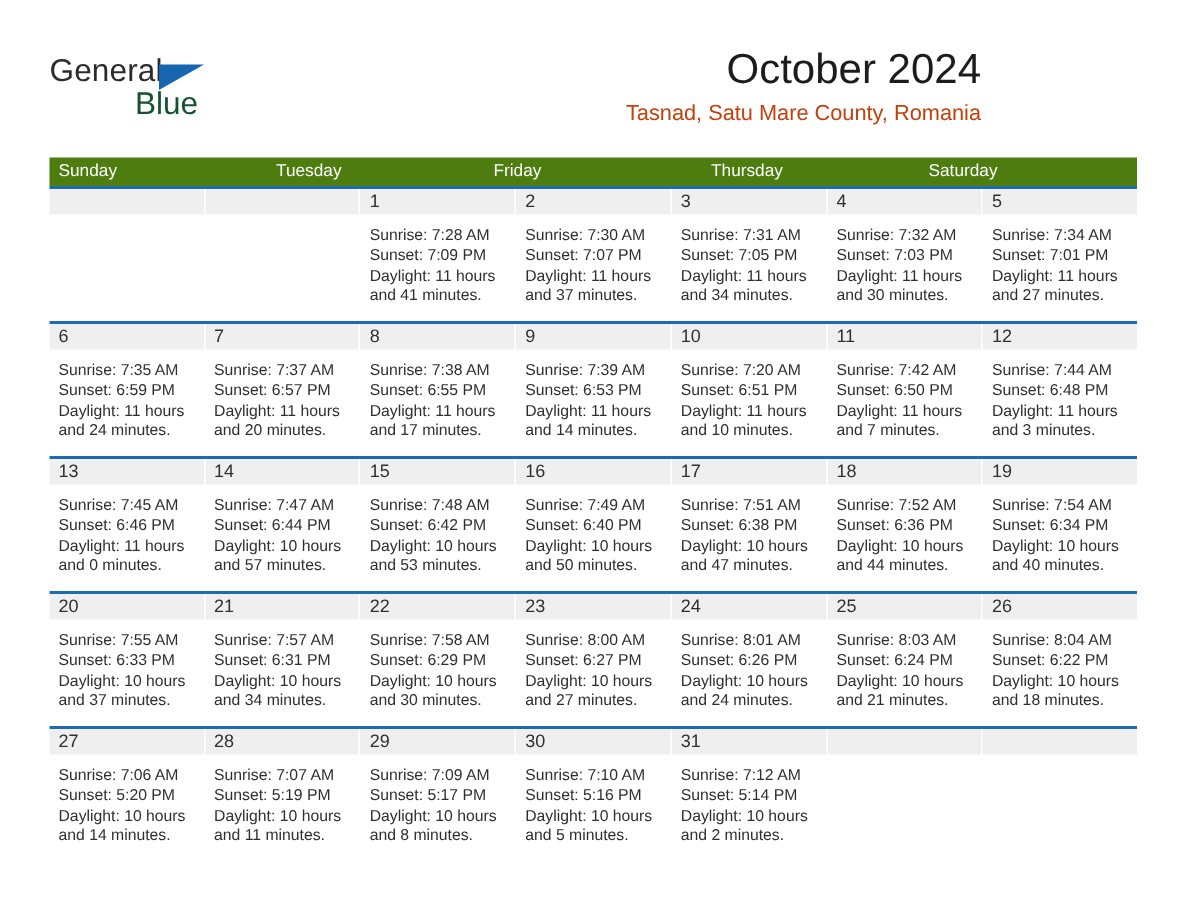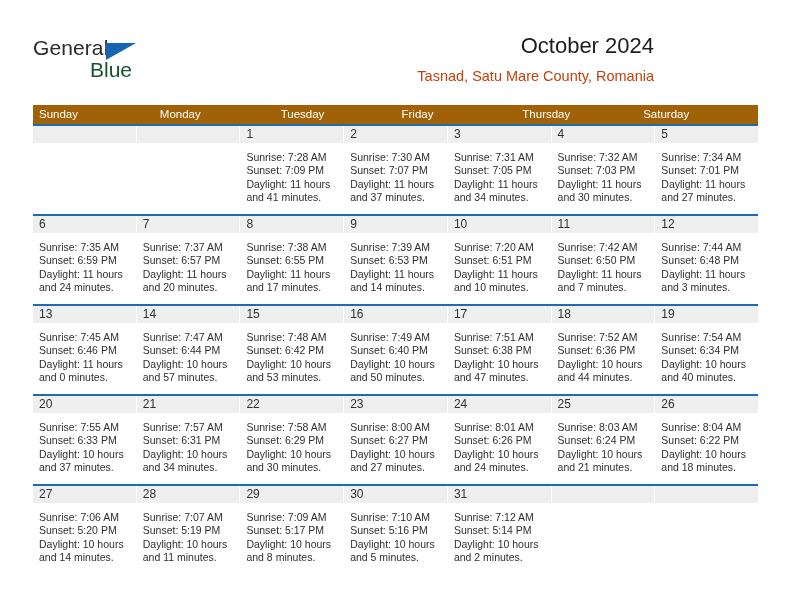--- a/index.html
+++ b/index.html
@@ -63,21 +63,21 @@
     line-height: 24px;
   }
 
   .titles {
     position: absolute;
     right: 0;
     top: 0;
     text-align: right;
   }
   .cal-title {
-    font-size: 22px;
+    font-size: 28px;
     color: #1c1c1c;
     line-height: 32px;
     white-space: nowrap;
   }
   .cal-subtitle {
     margin-top: 5px;
     font-size: 14.5px;
     color: #c2410c;
     line-height: 18px;
     white-space: nowrap;
@@ -85,21 +85,21 @@
 
   
   .calendar {
     position: absolute;
     left: 33px;
     top: 105px;
     width: 725px;
   }
   .dow-row {
     display: flex;
-    background: #a16207;
+    background: #4d7c0f;
     height: 19px;
   }
   .dow {
     flex: 1 1 0;
     color: #ffffff;
     font-size: 11.5px;
     line-height: 19px;
     padding-left: 6px;
     box-sizing: border-box;
     white-space: nowrap;
@@ -164,21 +164,20 @@
     <div class="titles">
       <div class="cal-title">October 2024</div>
       <div class="cal-subtitle">Tasnad, Satu Mare County, Romania</div>
     </div>
 
   </div>
 
   <div class="calendar">
     <div class="dow-row" id="dow-row">
         <div class="dow">Sunday</div>
-        <div class="dow">Monday</div>
         <div class="dow">Tuesday</div>
         <div class="dow">Friday</div>
         <div class="dow">Thursday</div>
         <div class="dow">Saturday</div>
       </div>
     <div id="weeks">
         <div class="week">
           <div class="week-rule"></div>
           <div class="week-row">
             <div class="cell empty">

